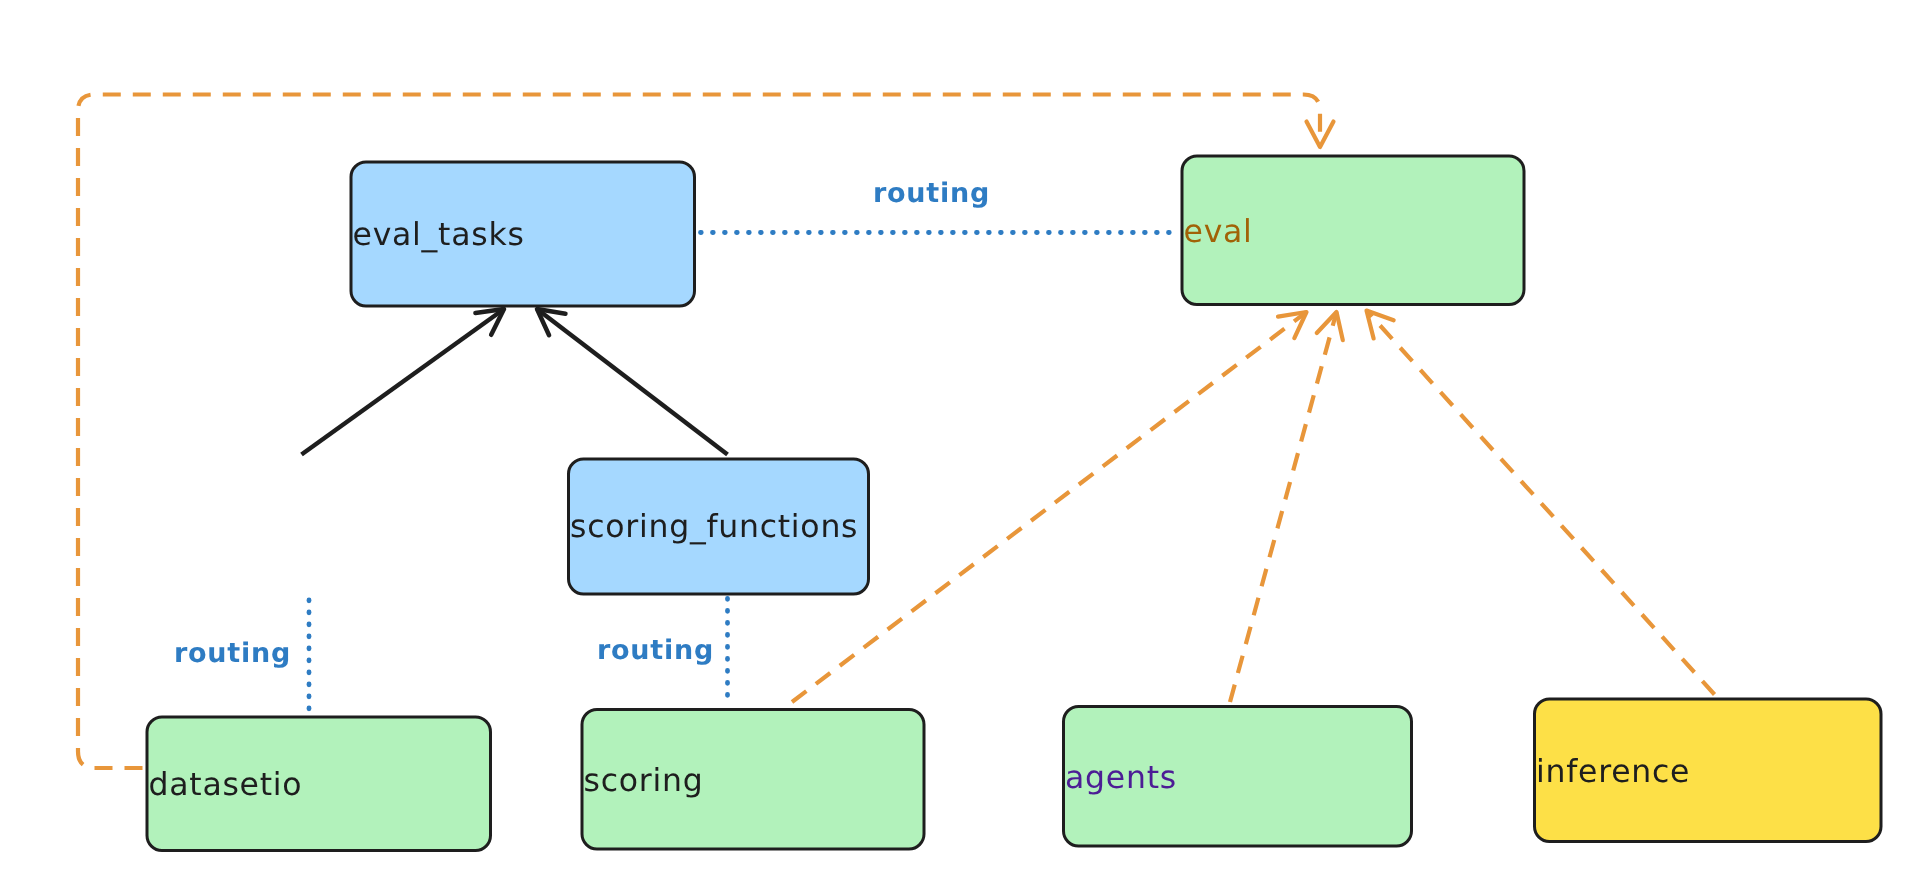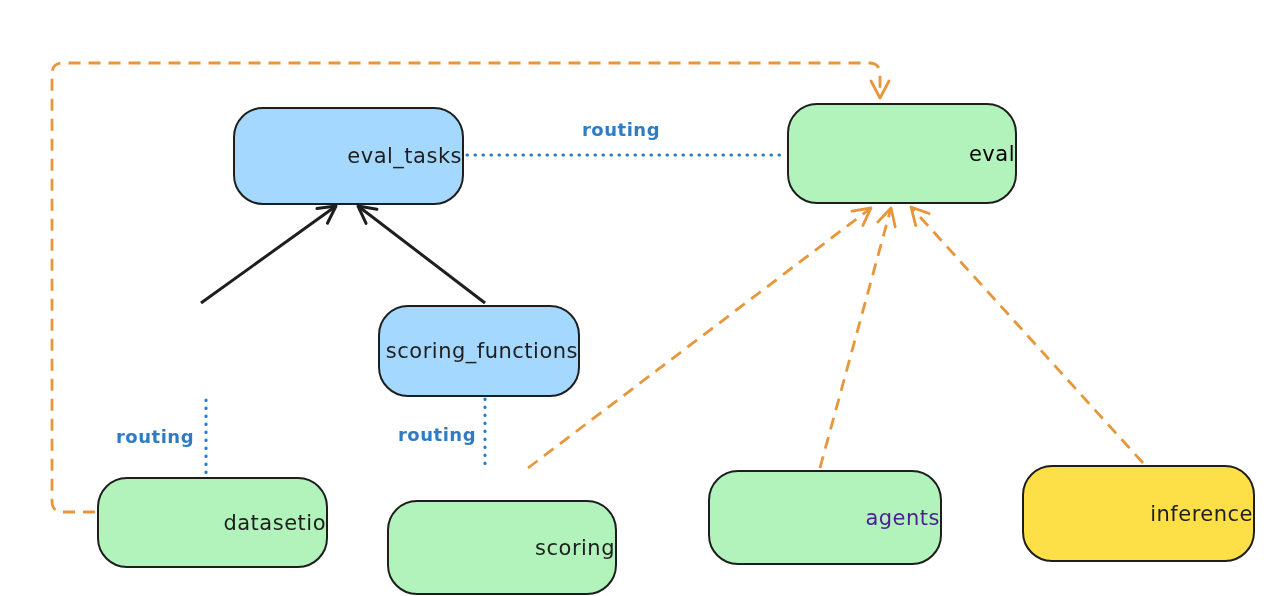--- a/index.html
+++ b/index.html
@@ -16,25 +16,24 @@
   #edge-layer {
     position: absolute;
     left: 0;
     top: 0;
   }
   .node {
     position: absolute;
     box-sizing: border-box;
     border-style: solid;
     border-width: 2.6px;
-    border-radius: 30px;
+    border-radius: 11px;
     display: flex;
     align-items: center;
-    justify-content: flex-end;
-    padding-left: 33px;
+    justify-content: flex-start;
   }
   .node .node-label {
     font-size: 21px;
     letter-spacing: 0.5px;
     white-space: nowrap;
   }
   .edge-label {
     position: absolute;
     transform: translate(-50%, -50%);
     font-size: 18px;
@@ -66,30 +65,30 @@
         <path d="M528 468 L871 208" fill="none" stroke="#e8963a" stroke-width="2.8" stroke-dasharray="12 8" marker-end="url(#arrow-orange)"></path>
         <path d="M820 468 L891 208" fill="none" stroke="#e8963a" stroke-width="2.8" stroke-dasharray="12 8" marker-end="url(#arrow-orange)"></path>
         <path d="M1143 463 L911 207" fill="none" stroke="#e8963a" stroke-width="2.8" stroke-dasharray="12 8" marker-end="url(#arrow-orange)"></path>
         <path d="M95 512 L63 512 Q52 512 52 501 L52 74 Q52 63 63 63 L869 63 Q880 63 880 74 L880 98" fill="none" stroke="#e8963a" stroke-width="2.8" stroke-dasharray="12 8" marker-end="url(#arrow-orange)"></path>
       </g>
   </svg>
 
   <div class="node" style="left: 233px; top: 107px; width: 231px; height: 98px; background: rgb(165, 216, 255); border-color: rgb(30, 30, 30); color: rgb(30, 30, 30);">
     <span class="node-label">eval_tasks</span>
   </div>
-  <div class="node" style="left: 787px; top: 103px; width: 230px; height: 101px; background: rgb(178, 242, 187); border-color: rgb(30, 30, 30); color: #000000;">
+  <div class="node" style="left: 787px; top: 103px; width: 230px; height: 101px; background: rgb(178, 242, 187); border-color: rgb(30, 30, 30); color: #a16207;">
     <span class="node-label">eval</span>
   </div>
   <div class="node" style="left: 378px; top: 305px; width: 202px; height: 92px; background: rgb(165, 216, 255); border-color: rgb(30, 30, 30); color: rgb(30, 30, 30);">
     <span class="node-label">scoring_functions</span>
   </div>
   <div class="node" style="left: 97px; top: 477px; width: 231px; height: 91px; background: rgb(178, 242, 187); border-color: rgb(30, 30, 30); color: rgb(30, 30, 30);">
     <span class="node-label">datasetio</span>
   </div>
-  <div class="node" style="left: 387px; top: 472px; width: 230px; height: 95px; background: rgb(178, 242, 187); border-color: rgb(30, 30, 30); color: rgb(30, 30, 30); margin-top: 28px;">
+  <div class="node" style="left: 387px; top: 472px; width: 230px; height: 95px; background: rgb(178, 242, 187); border-color: rgb(30, 30, 30); color: rgb(30, 30, 30);">
     <span class="node-label">scoring</span>
   </div>
   <div class="node" style="left: 708px; top: 470px; width: 234px; height: 95px; background: rgb(178, 242, 187); border-color: rgb(30, 30, 30); color: #4c1d95;">
     <span class="node-label">agents</span>
   </div>
   <div class="node" style="left: 1022px; top: 465px; width: 233px; height: 97px; background: #fde047; border-color: rgb(30, 30, 30); color: rgb(30, 30, 30);">
     <span class="node-label">inference</span>
   </div>
 
   <div class="edge-label" style="left: 621px; top: 129px; color: rgb(46, 124, 195);">routing</div>

